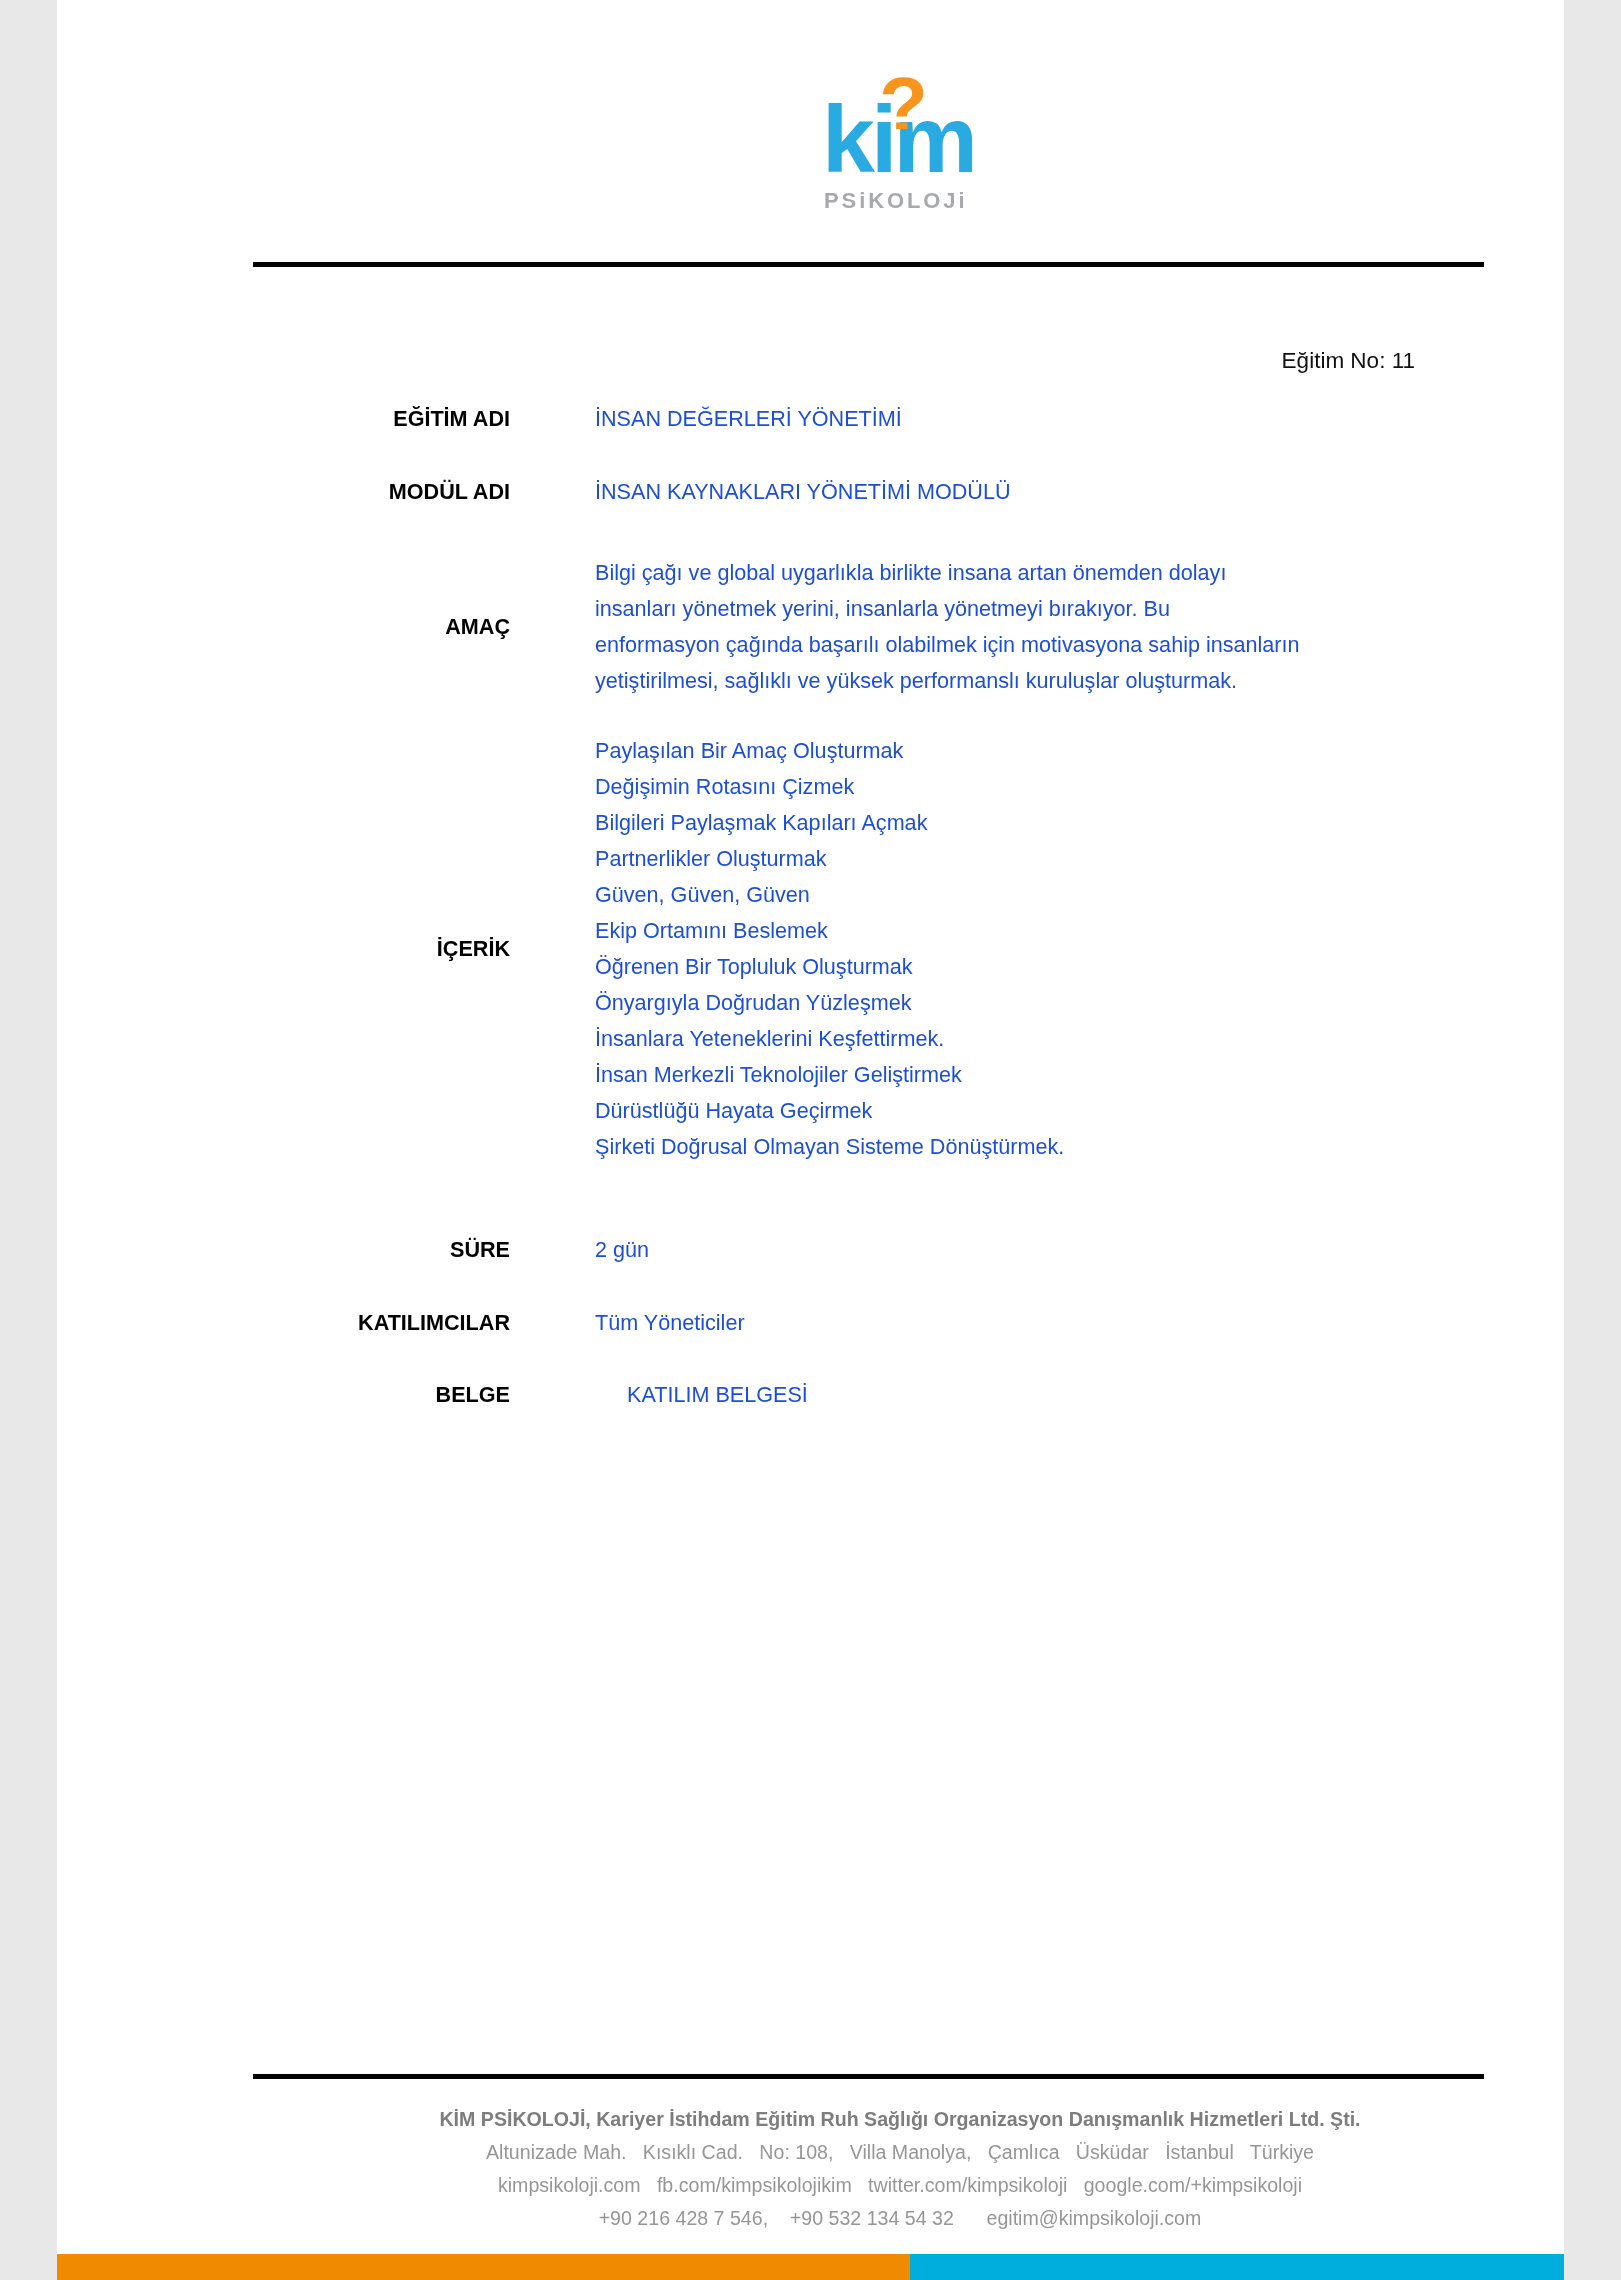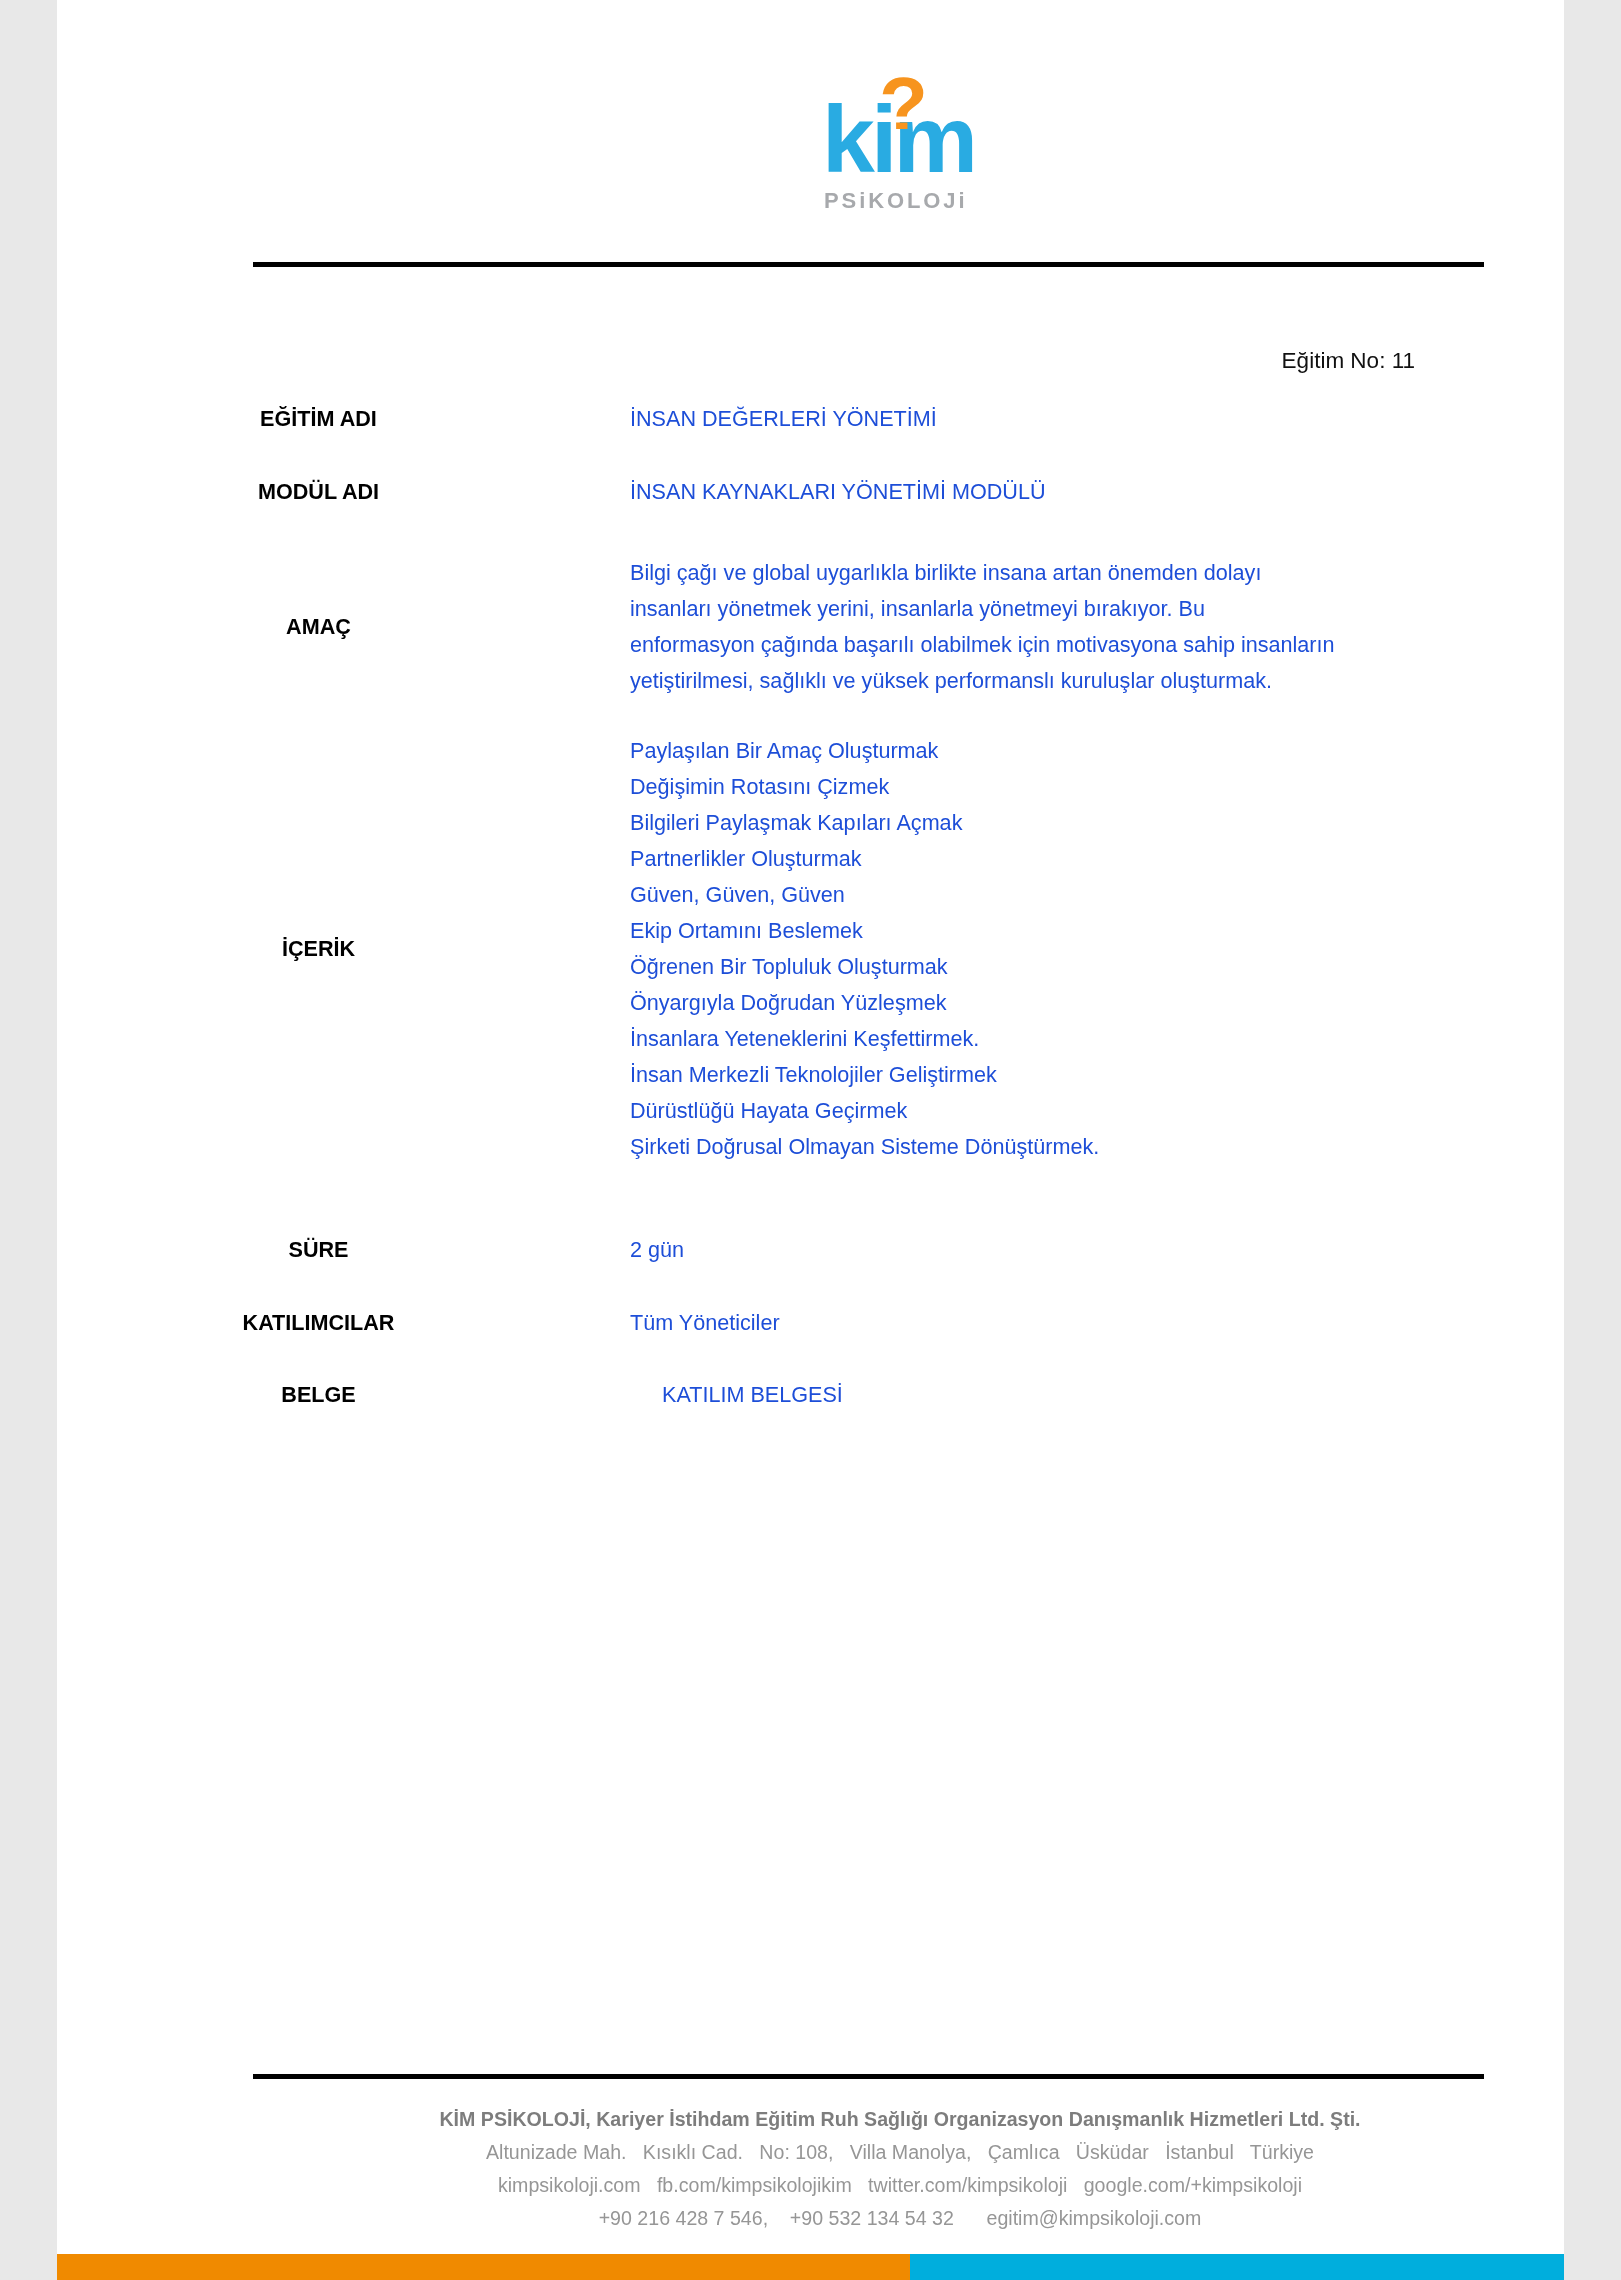--- a/index.html
+++ b/index.html
@@ -15,21 +15,21 @@
   .logo-q{display:block;font-size:80px;font-weight:700;line-height:1;color:#F7941E;}
   .logo-sub{position:absolute;left:2px;top:110px;font-size:22px;font-weight:700;letter-spacing:2.9px;color:#A7A9AC;white-space:nowrap;}
   
   .rule{position:absolute;left:196px;width:1231px;height:4.9px;background:#000;}
   .rule-top{top:262px;}
   .rule-footer{top:2074px;}
   
   .egitim-no{position:absolute;right:149px;top:348px;font-size:22.5px;color:#111;}
   
   .row{position:absolute;left:0;width:1621px;display:flex;align-items:center;}
-  .row .label{width:453px;text-align:center;font-weight:700;font-size:21.6px;color:#000;flex:0 0 453px;padding-left:35px;}
+  .row .label{width:453px;text-align:right;font-weight:700;font-size:21.6px;color:#000;flex:0 0 453px;}
   .row .value{margin-left:85px;font-size:21.6px;color:#1d4ed8;}
   .row.multiline{align-items:center;}
   .txt-line{line-height:36px;white-space:nowrap;}
   .row-egitim{top:406px;}
   .row-modul{top:479px;}
   .row-amac{top:555px;}
   .row-icerik{top:733px;}
   .row-sure{top:1237px;}
   .row-katilimcilar{top:1310px;}
   .row-belge{top:1382px;gap:32px;}

